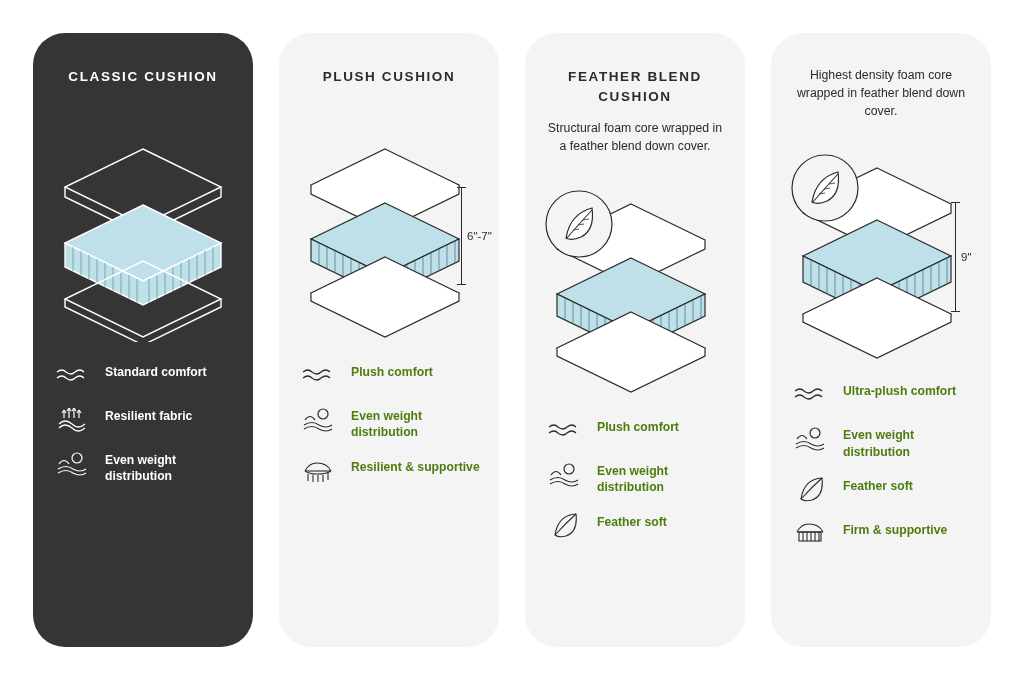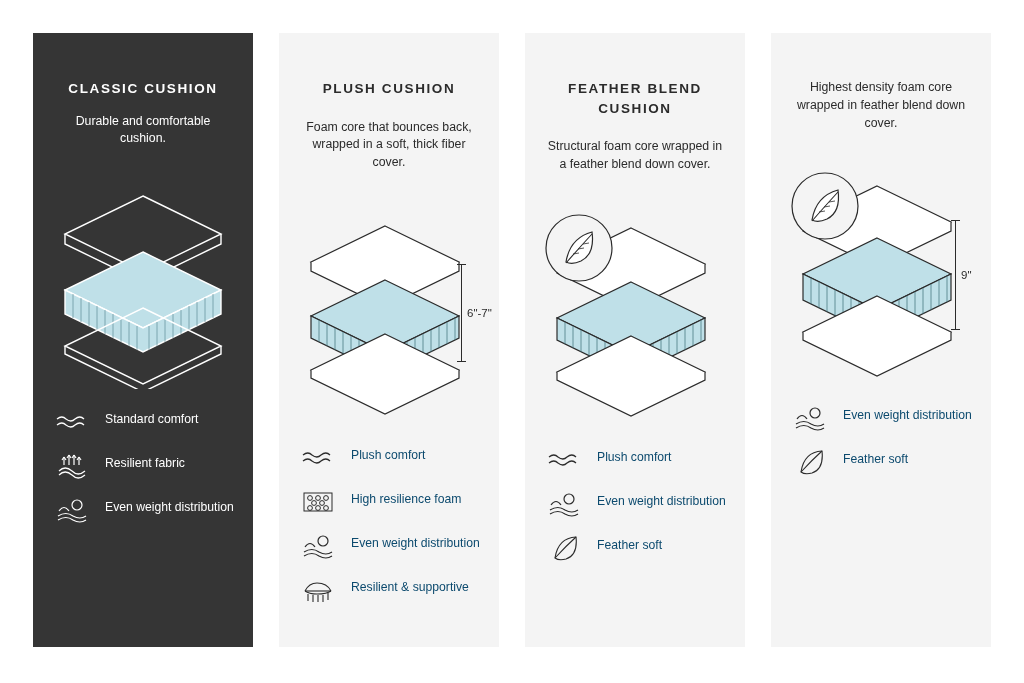--- a/index.html
+++ b/index.html
@@ -21,34 +21,34 @@
     justify-content: center;
     align-items: flex-start;
     gap: 26px;
     padding-top: 33px;
     box-sizing: border-box;
   }
   .card {
     width: 220px;
     height: 614px;
     box-sizing: border-box;
-    padding: 46px 18px 18px 18px;
+    padding: 34px 18px 18px 18px;
     position: relative;
     display: flex;
     flex-direction: column;
     align-items: center;
+    border-radius: 32px;
   }
   .card.dark {
     background: #353535;
     color: #ffffff;
   }
   .card.light {
     background: #f4f4f4;
     color: #2b2b2b;
-    gap: 6px;
   }
   .card-title {
     font-size: 13.5px;
     font-weight: bold;
     letter-spacing: 1.6px;
     text-align: center;
     line-height: 1.45;
     margin: 0 0 14px 0;
   }
   .card-desc {
@@ -71,36 +71,37 @@
     margin-top: 18px;
     width: 184px;
     display: flex;
     flex-direction: column;
     gap: 14px;
   }
   .feature {
     display: flex;
     align-items: flex-start;
     gap: 12px;
+    font-weight: bold;
   }
   .feature .ic {
     width: 42px;
     height: 30px;
     flex: none;
     display: flex;
     align-items: center;
     justify-content: center;
   }
   .feature .lbl {
     font-size: 12.2px;
     line-height: 1.35;
     padding-top: 4px;
   }
   .dark .feature .lbl { color: #ffffff; }
-  .light .feature .lbl { color: #0c4a6e; }
+  .light .feature .lbl { color: #4d7c0f; }
 
   .dim {
     position: absolute;
     display: flex;
     align-items: center;
     gap: 5px;
   }
   .dim .rule {
     width: 1px;
     background: #2b2b2b;
@@ -122,21 +123,20 @@
     white-space: nowrap;
   }
 </style>
 </head>
 <body>
 
 <div class="board">
 
   <div class="card dark">
     <div class="card-title">CLASSIC CUSHION</div>
-    <div class="card-desc">Durable and comfortable cushion.</div>
 
     <div class="art">
       <svg width="200" height="215" viewBox="0 0 200 215" fill="none">
 
         <g stroke="#ffffff" stroke-width="1.4" fill="none">
           <path d="M100 22 L178 60 L100 98 L22 60 Z"></path>
           <path d="M22 60 L22 70 L100 108 L178 70 L178 60"></path>
           <path d="M100 98 L100 108"></path>
         </g>
 
@@ -212,21 +212,20 @@
             <path d="M3 23 q8 -5 15 0 q7 4 13 0"></path>
           </svg>
         </span>
         <span class="lbl">Even weight distribution</span>
       </div>
     </div>
   </div>
 
   <div class="card light">
     <div class="card-title">PLUSH CUSHION</div>
-    <div class="card-desc">Foam core that bounces back, wrapped in a soft, thick fiber cover.</div>
 
     <div class="art">
       <svg width="200" height="215" viewBox="0 0 200 215" fill="none">
         <g stroke="#2b2b2b" stroke-width="1.2" fill="#ffffff">
           <path d="M96 22 L170 58 L96 94 L22 58 Z"></path>
           <path d="M22 58 L22 67 L96 103 L170 67 L170 58"></path>
           <path d="M96 94 L96 103" stroke="#2b2b2b"></path>
         </g>
         <g>
           <path d="M96 76 L170 112 L96 148 L22 112 Z" fill="#bfe0e8" stroke="#2b2b2b" stroke-width="1.2"></path>
@@ -268,36 +267,20 @@
         <span class="ic">
           <svg width="34" height="16" viewBox="0 0 34 16" fill="none" stroke="#2b2b2b" stroke-width="1.2">
             <path d="M2 5 q5 -4 9 0 q5 4 9 0 q5 -4 9 0"></path>
             <path d="M2 11 q5 -4 9 0 q5 4 9 0 q5 -4 9 0"></path>
           </svg>
         </span>
         <span class="lbl">Plush comfort</span>
       </div>
       <div class="feature">
         <span class="ic">
-          <svg width="34" height="26" viewBox="0 0 34 26" fill="none" stroke="#2b2b2b" stroke-width="1">
-            <rect x="3" y="4" width="28" height="18"></rect>
-            <circle cx="9" cy="9" r="2.4"></circle>
-              <circle cx="17" cy="9" r="2.4"></circle>
-              <circle cx="25" cy="9" r="2.4"></circle>
-            <circle cx="13" cy="14" r="2.4"></circle>
-              <circle cx="21" cy="14" r="2.4"></circle>
-            <circle cx="9" cy="19" r="2.4"></circle>
-              <circle cx="17" cy="19" r="2.4"></circle>
-              <circle cx="25" cy="19" r="2.4"></circle>
-          </svg>
-        </span>
-        <span class="lbl">High resilience foam</span>
-      </div>
-      <div class="feature">
-        <span class="ic">
           <svg width="34" height="26" viewBox="0 0 34 26" fill="none" stroke="#2b2b2b" stroke-width="1.2">
             <circle cx="22" cy="8" r="5"></circle>
             <path d="M4 14 q5 -7 10 0"></path>
             <path d="M3 19 q8 -5 15 0 q7 4 13 0"></path>
             <path d="M3 23 q8 -5 15 0 q7 4 13 0"></path>
           </svg>
         </span>
         <span class="lbl">Even weight distribution</span>
       </div>
       <div class="feature">
@@ -455,34 +438,58 @@
       </svg>
       <div class="dim" style="left:174px; top:56px; height:110px;">
         <div class="rule" style="height:110px;"></div>
         <div class="dim-lbl">9"</div>
       </div>
     </div>
 
     <div class="features">
       <div class="feature">
         <span class="ic">
+          <svg width="34" height="16" viewBox="0 0 34 16" fill="none" stroke="#2b2b2b" stroke-width="1.2">
+            <path d="M2 5 q5 -4 9 0 q5 4 9 0 q5 -4 9 0"></path>
+            <path d="M2 11 q5 -4 9 0 q5 4 9 0 q5 -4 9 0"></path>
+          </svg>
+        </span>
+        <span class="lbl">Ultra-plush comfort</span>
+      </div>
+      <div class="feature">
+        <span class="ic">
           <svg width="34" height="26" viewBox="0 0 34 26" fill="none" stroke="#2b2b2b" stroke-width="1.2">
             <circle cx="22" cy="8" r="5"></circle>
             <path d="M4 14 q5 -7 10 0"></path>
             <path d="M3 19 q8 -5 15 0 q7 4 13 0"></path>
             <path d="M3 23 q8 -5 15 0 q7 4 13 0"></path>
           </svg>
         </span>
         <span class="lbl">Even weight distribution</span>
       </div>
       <div class="feature">
         <span class="ic">
           <svg width="34" height="26" viewBox="0 0 34 26" fill="none" stroke="#2b2b2b" stroke-width="1.1">
             <path d="M8 23 q3 -20 21 -21 q2 18 -10 22 q-7 2 -11 -1 Z"></path>
             <path d="M8 23 q11 -12 21 -21"></path>
           </svg>
         </span>
         <span class="lbl">Feather soft</span>
       </div>
+      <div class="feature">
+        <span class="ic">
+          <svg width="34" height="26" viewBox="0 0 34 26" fill="none" stroke="#2b2b2b" stroke-width="1.1">
+            <path d="M4 12 q4 -8 12 -8 q10 0 14 8"></path>
+            <path d="M4 12 L30 12"></path>
+            <rect x="6" y="12" width="22" height="9"></rect>
+            <path d="M10 12 L10 21"></path>
+              <path d="M14 12 L14 21"></path>
+              <path d="M18 12 L18 21"></path>
+              <path d="M22 12 L22 21"></path>
+              <path d="M26 12 L26 21"></path>
+          </svg>
+        </span>
+        <span class="lbl">Firm &amp; supportive</span>
+      </div>
     </div>
   </div>
 
 </div>
 
 </body></html>

